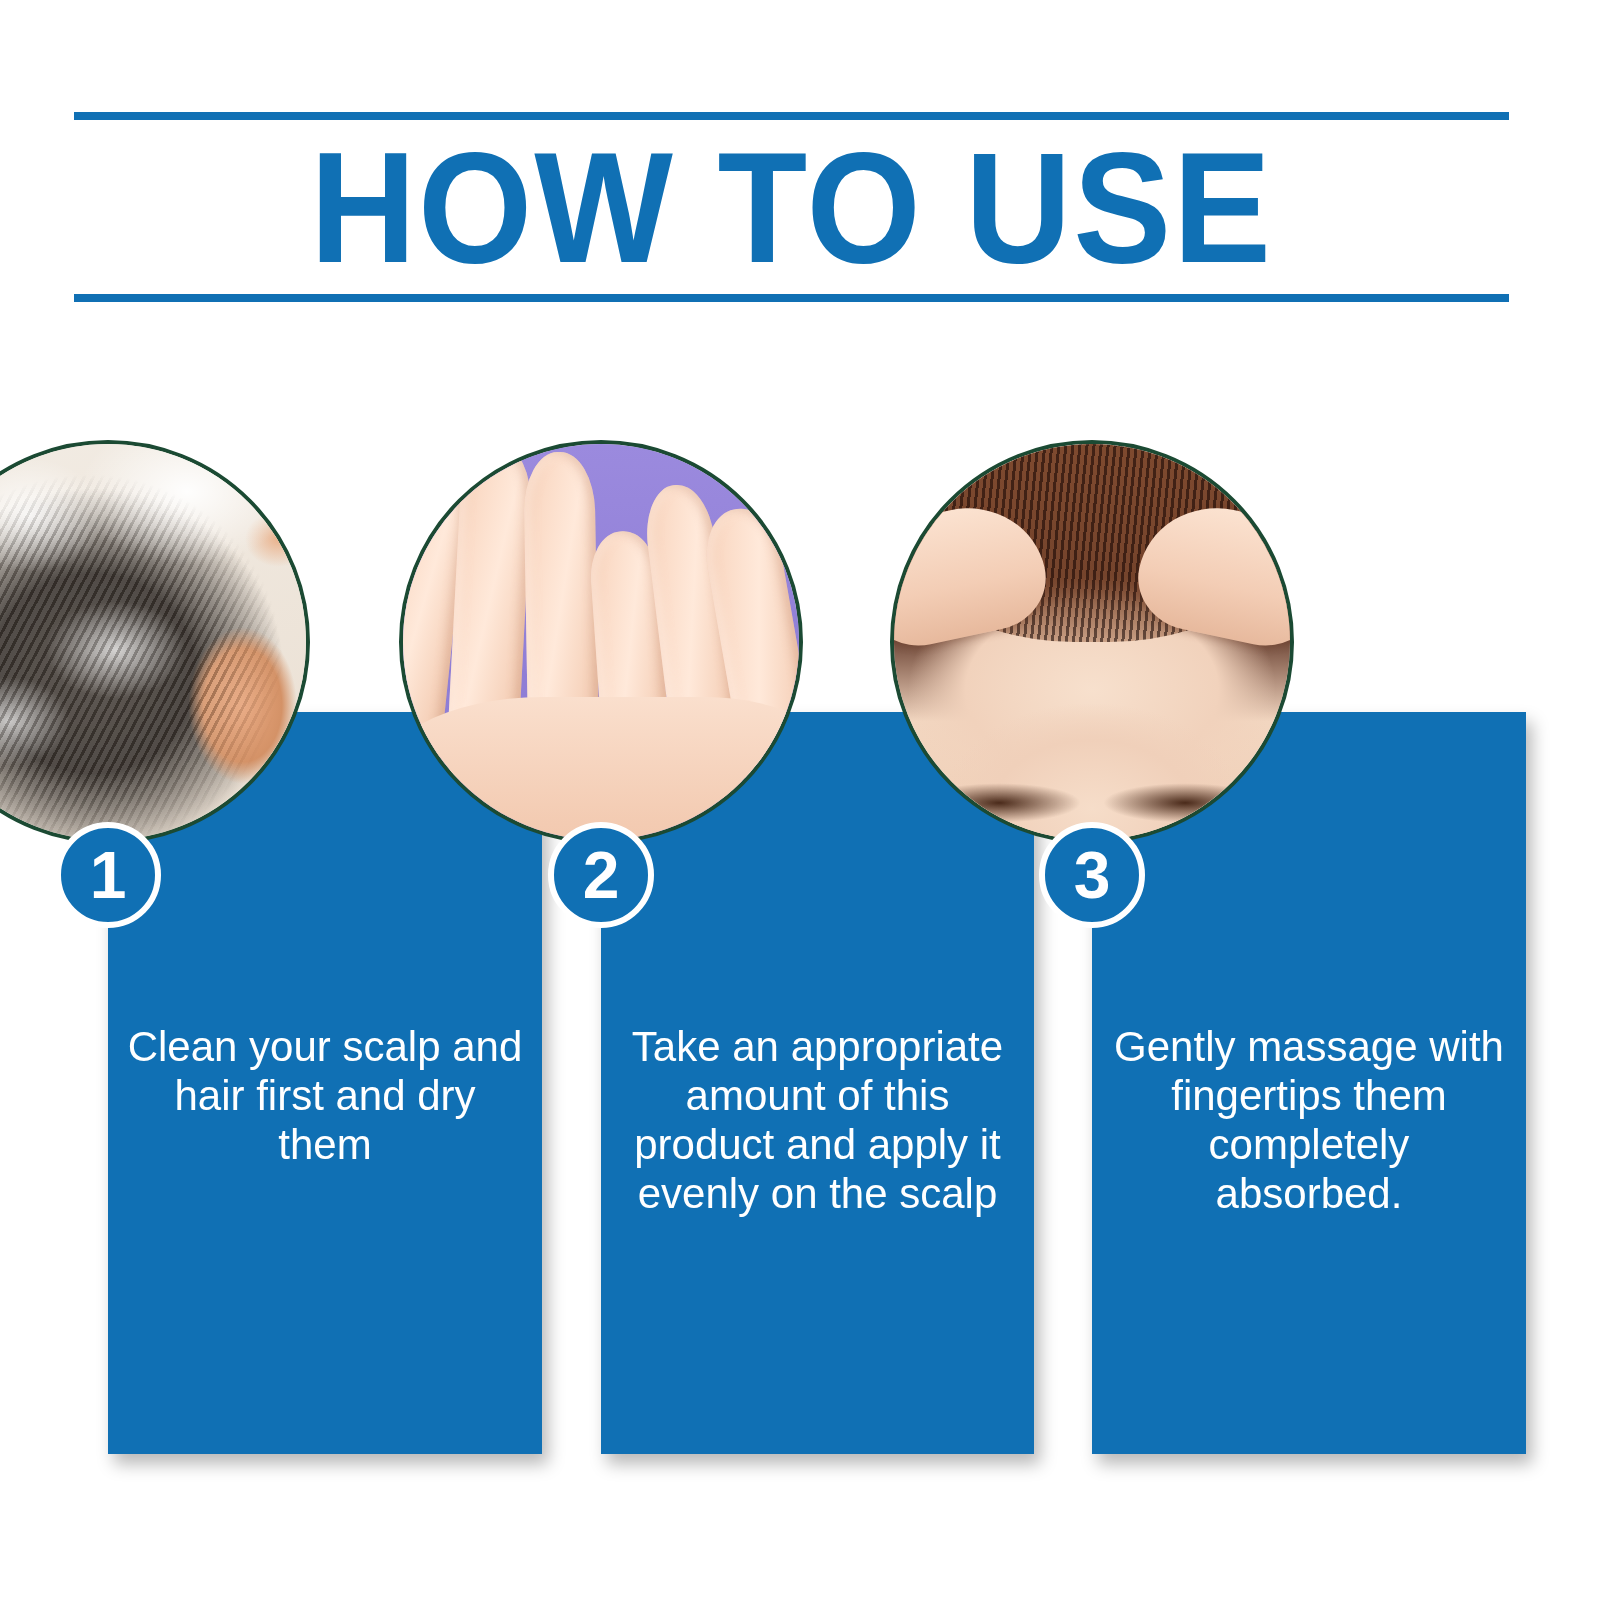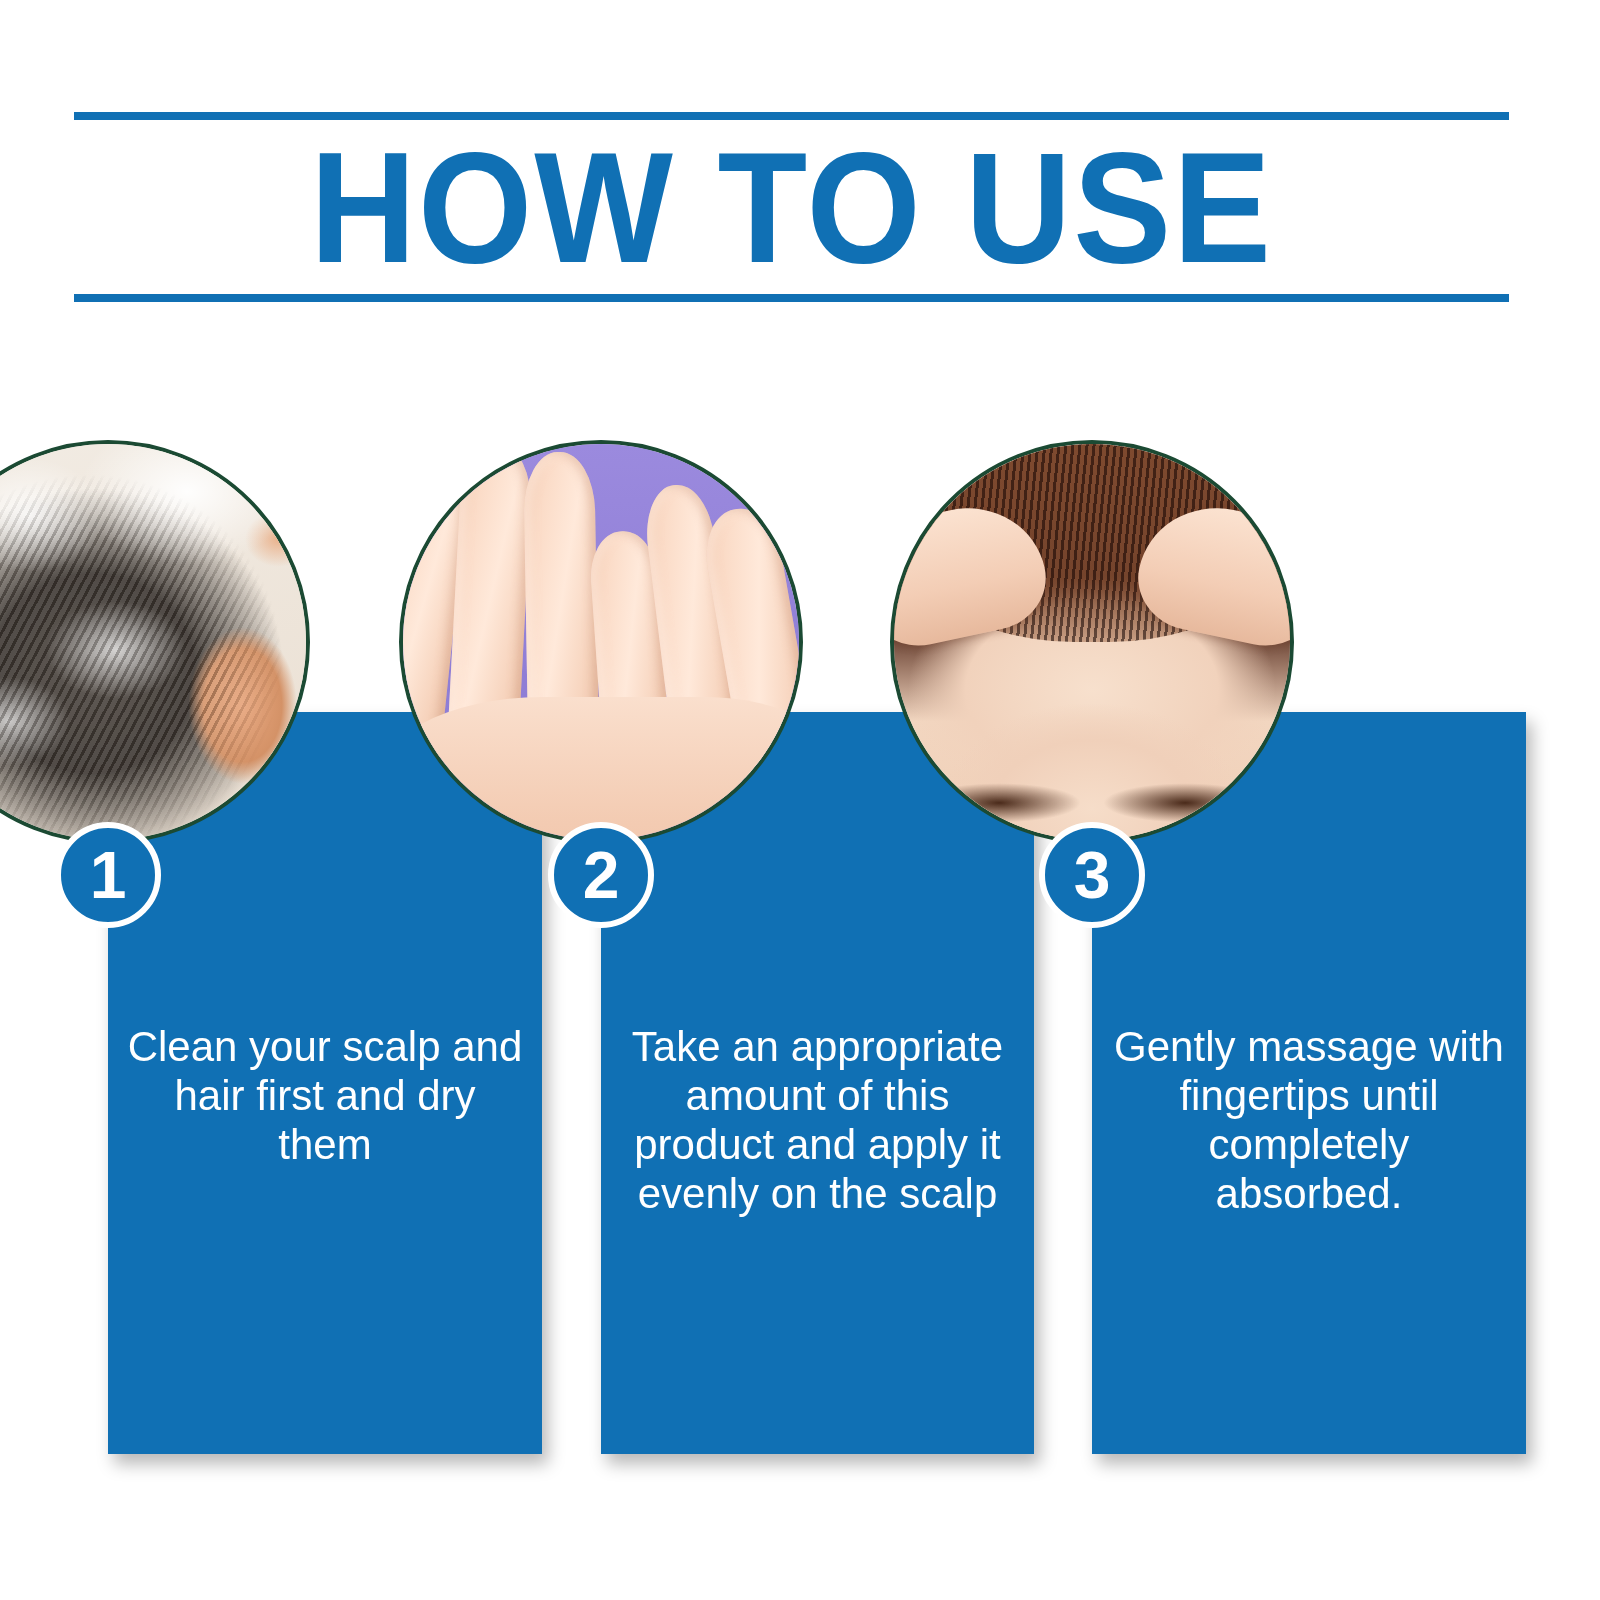--- a/index.html
+++ b/index.html
@@ -264,16 +264,16 @@
   <div class="step s3">
     <div class="card"></div>
     <div class="photo-wrap">
       <div class="photo ph3">
         <div class="handL"></div>
         <div class="handR"></div>
         <div class="brows"></div>
       </div>
     </div>
     <div class="badge">3</div>
-    <div class="caption">Gently massage with fingertips until completely absorbed.</div>
+    <div class="caption">Gently massage with fingertips them completely absorbed.</div>
   </div>
 
 </div>
 
 </body></html>

